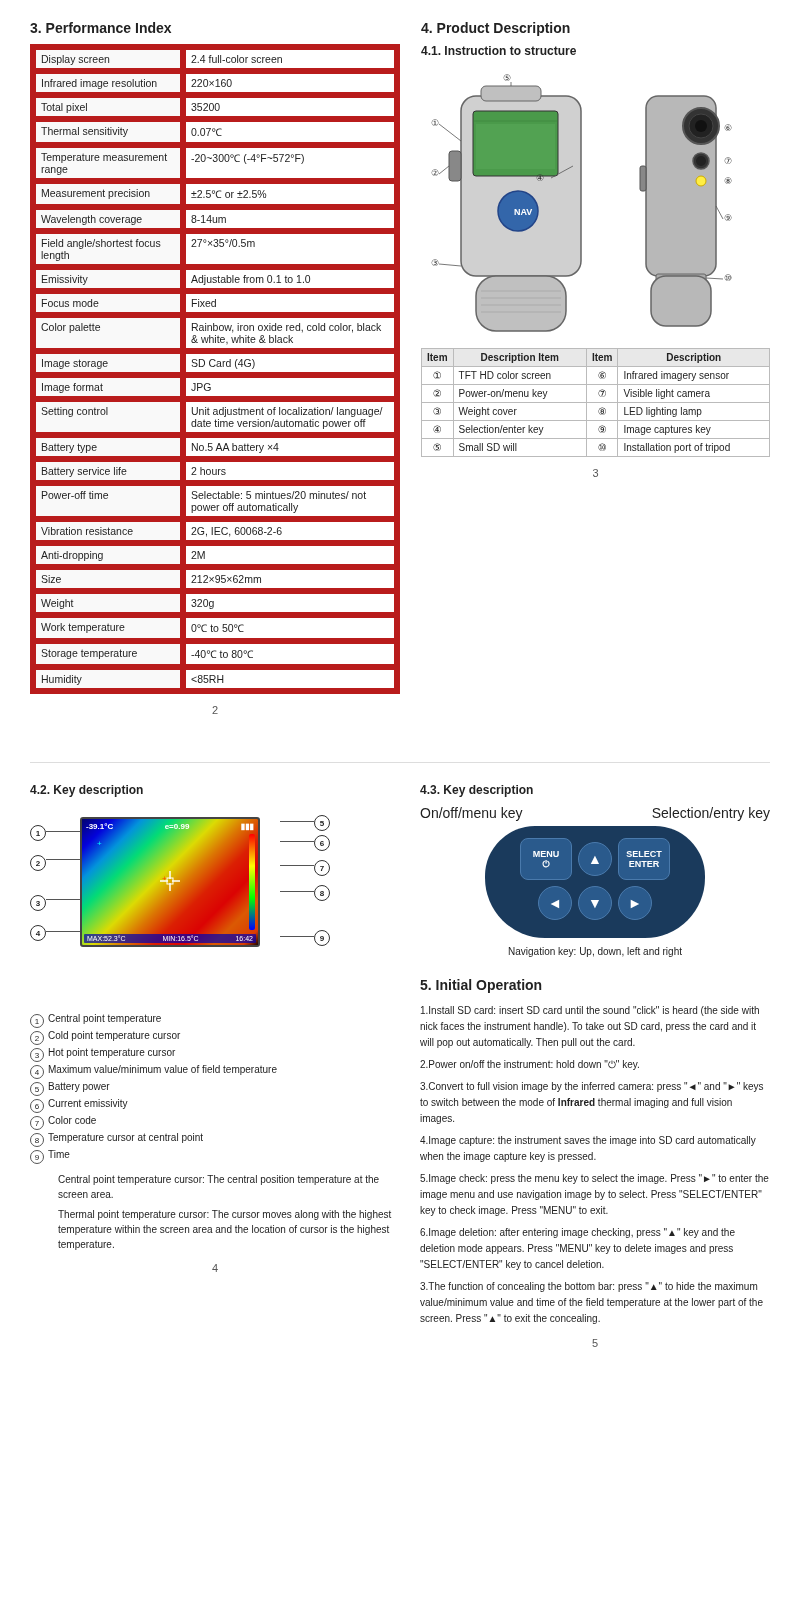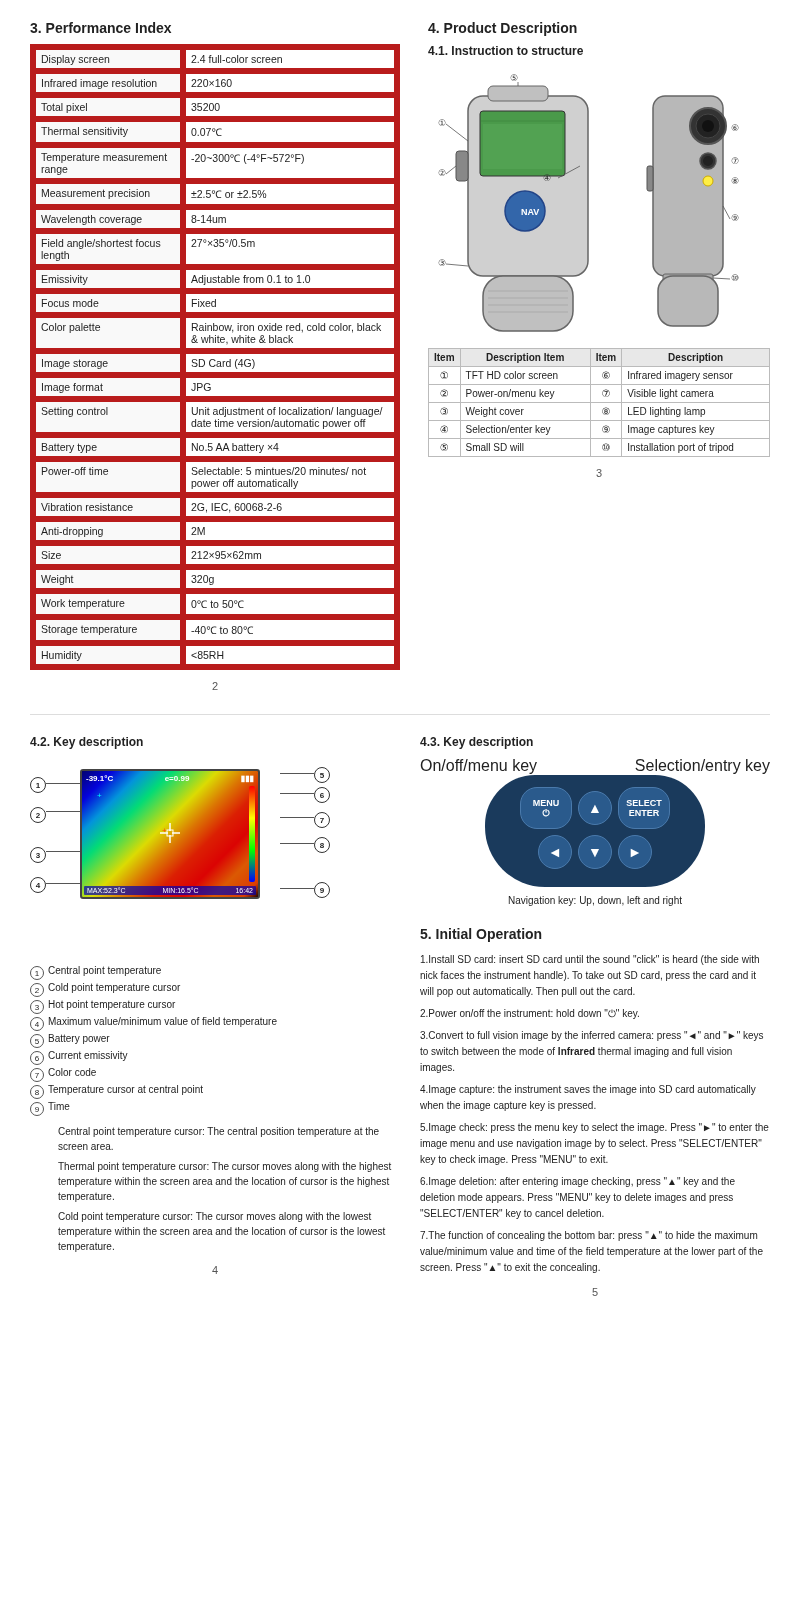--- a/index.html
+++ b/index.html
@@ -11,22 +11,22 @@
       font-size: 11px;
       color: #222;
     }
     .page {
       width: 800px;
       padding: 20px 30px;
     }
     
     .top-section {
       display: flex;
-      gap: 28px;
-      margin-bottom: 22px;
+      gap: 21px;
+      margin-bottom: 46px;
     }
     .left-col { width: 370px; }
     .right-col { flex: 1; }
 
     h2 { font-size: 14px; font-weight: bold; margin-bottom: 8px; }
     h3 { font-size: 12px; font-weight: bold; margin-bottom: 8px; }
 
     
     .perf-table {
       border-collapse: collapse;
@@ -127,21 +127,20 @@
       color: #fff;
       font-weight: bold;
       font-size: 9px;
       text-align: center;
       border: 1px solid #4a7aac;
     }
     .key-btn.large {
       width: 52px;
       height: 42px;
       font-size: 9px;
-      border-radius: 17px;
     }
     .key-btn.nav {
       width: 34px;
       height: 34px;
       font-size: 14px;
       border-radius: 50%;
     }
     .key-arrow { font-size: 14px; line-height: 1; }
 
     
@@ -274,20 +273,24 @@
             </tr>
             <tr>
               <td>Setting control</td>
               <td>Unit adjustment of localization/ language/ date time version/automatic power off</td>
             </tr>
             <tr>
               <td>Battery type</td>
               <td>No.5 AA battery ×4</td>
             </tr>
             <tr>
+              <td>Battery service life</td>
+              <td>2 hours</td>
+            </tr>
+            <tr>
               <td>Power-off time</td>
               <td>Selectable: 5 mintues/20 minutes/ not power off automatically</td>
             </tr>
             <tr>
               <td>Vibration resistance</td>
               <td>2G, IEC, 60068-2-6</td>
             </tr>
             <tr>
               <td>Anti-dropping</td>
               <td>2M</td>
@@ -535,32 +538,31 @@
           </li>
           <li>
             <span class="ann-num">9</span>
             <span>Time</span>
           </li>
         </ul>
 
       <div class="description-text" id="desc-texts">
           <p>Central point temperature cursor: The central position temperature at the screen area.</p>
           <p>Thermal point temperature cursor: The cursor moves along with the highest temperature within the screen area and the location of cursor is the highest temperature.</p>
-          <p>Cold point temperature cursor: The cursor moves along with the lowest temperature within the screen area and the location of cursor is the lowest temperature.</p>
         </div>
 
       <div class="page-num">4</div>
     </div>
 
     <div class="br-col">
       <h3>4.3. Key description</h3>
 
       <div style="position:relative; margin-bottom:20px;">
 
-        <div style="display:flex; justify-content:space-between; font-size:16px;">
+        <div style="display:flex; justify-content:space-between; margin-bottom:5px; font-size:14px;">
           <span>On/off/menu key</span>
           <span>Selection/entry key</span>
         </div>
 
         <div style="position:relative; display:flex; justify-content:center;">
           <div class="key-panel">
 
             <div class="key-row">
               <div class="key-btn large">
                 <div>MENU<br>⏻</div>
@@ -592,21 +594,21 @@
 
       <div class="initial-op">
         <h2>5. Initial Operation</h2>
         <div class="op-text" id="op-steps">
             <p>1.Install SD card: insert SD card until the sound "click" is heard (the side with nick faces the instrument handle). To take out SD card, press the card and it will pop out automatically. Then pull out the card.</p>
             <p>2.Power on/off the instrument: hold down "⏻" key.</p>
             <p>3.Convert to full vision image by the inferred camera: press "◄" and "►" keys to switch between the mode of <strong>Infrared</strong> thermal imaging and full vision images.</p>
             <p>4.Image capture: the instrument saves the image into SD card automatically when the image capture key is pressed.</p>
             <p>5.Image check: press the menu key to select the image. Press "►" to enter the image menu and use navigation image by to select. Press "SELECT/ENTER" key to check image. Press "MENU" to exit.</p>
             <p>6.Image deletion: after entering image checking, press "▲" key and the deletion mode appears. Press "MENU" key to delete images and press "SELECT/ENTER" key to cancel deletion.</p>
-            <p>7.The function of concealing the bottom bar: press "▲" to hide the maximum value/minimum value and time of the field temperature at the lower part of the screen. Press "▲" to exit the concealing.</p>
+            <p>3.The function of concealing the bottom bar: press "▲" to hide the maximum value/minimum value and time of the field temperature at the lower part of the screen. Press "▲" to exit the concealing.</p>
           </div>
       </div>
 
       <div class="page-num">5</div>
     </div>
   </div>
 
 </div>
 
 </body></html>

